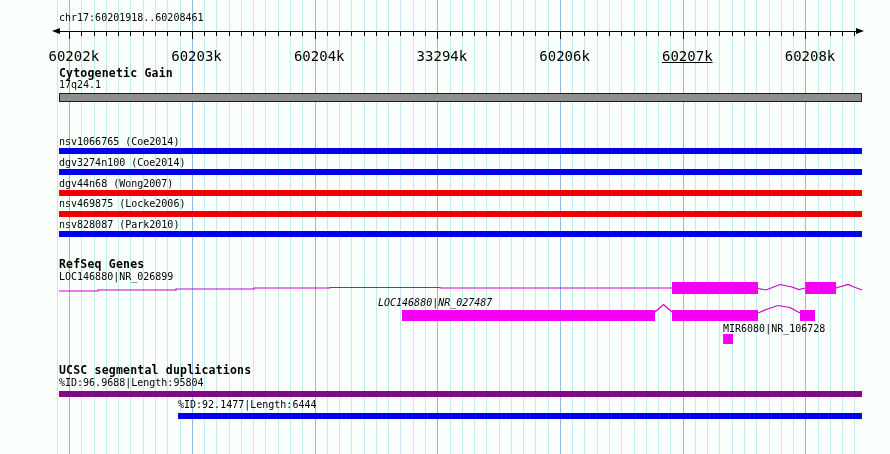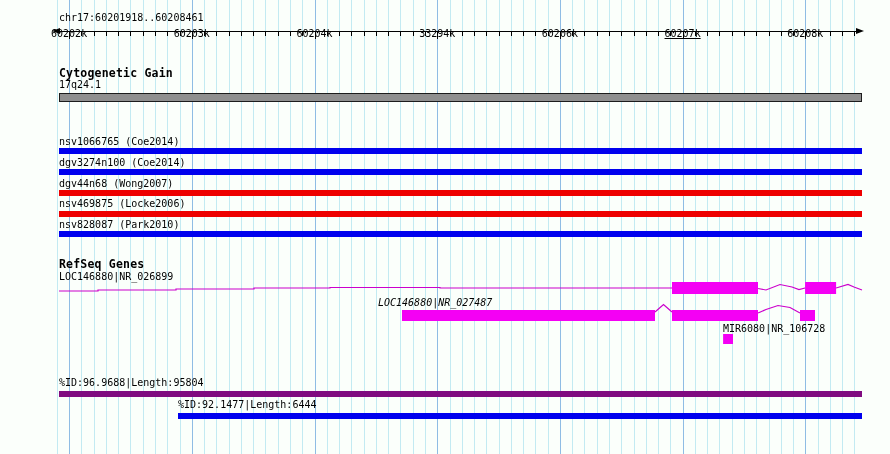--- a/index.html
+++ b/index.html
@@ -25,21 +25,21 @@
     font-weight:bold;
     letter-spacing:0.2px;
     white-space:nowrap;
     color:#000;
   }
   .gridline{position:absolute;top:0;height:454px;width:1px;}
   .gridline.minor{background:#C3EAF2;}
   .gridline.major{background:#8FBCE4;}
   .bar{position:absolute;height:6px;}
   .tick{position:absolute;width:1px;background:#000;top:31px;}
-  .ticklabel{position:absolute;top:28px;width:60px;text-align:center;font-size:10px;line-height:11px;}
+  .ticklabel{position:absolute;top:51px;width:60px;text-align:right;font-size:14px;line-height:11px;}
   #ruler-line{position:absolute;top:31px;height:1px;background:#000;}
   .arrow{position:absolute;width:0;height:0;top:28px;}
   .arrow.left{border-top:3.5px solid transparent;border-bottom:3.5px solid transparent;border-right:8px solid #000;}
   .arrow.right{border-top:3.5px solid transparent;border-bottom:3.5px solid transparent;border-left:8px solid #000;}
   #cyto-bar{position:absolute;top:93px;height:9px;box-sizing:border-box;border:1px solid #1C1C1C;}
   #glyph-svg{position:absolute;left:0;top:0;pointer-events:none;}
   #glyph-svg g{pointer-events:auto;}
 </style>
 </head>
 <body>
@@ -210,20 +210,21 @@
       <div class="bar" style="left: 59px; width: 803px; top: 211px; background: rgb(238, 0, 0);"></div>
       <div class="lbl" style="left: 59px; top: 219px;">nsv828087 (Park2010)</div>
       <div class="bar" style="left: 59px; width: 803px; top: 231px; background: rgb(0, 0, 238);"></div>
     </div>
 
   <div class="hdr" style="left:59px;top:258px;">RefSeq Genes</div>
   <div class="lbl" style="left:59px;top:271px;">LOC146880|NR_026899</div>
   <div class="lbl" style="left:378px;top:297px;font-style:italic;">LOC146880|NR_027487</div>
   <div class="lbl" style="left:723px;top:323px;">MIR6080|NR_106728</div>
 
+  <div class="hdr" style="left:59px;top:364px;">UCSC segmental duplications</div>
   <div class="lbl" style="left:59px;top:377px;">%ID:96.9688|Length:95804</div>
   <div class="lbl" style="left:178px;top:399px;">%ID:92.1477|Length:6444</div>
   <div id="segdup-bars">
       <div class="bar" style="left: 59px; width: 803px; top: 391px; background: rgb(128, 11, 128);"></div>
       <div class="bar" style="left: 178.027px; width: 683.973px; top: 413px; background: rgb(0, 0, 238);"></div>
     </div>
 
   <svg id="glyph-svg" width="890" height="454">
       <g>
         <polyline points="59.0,291.0 98.0,291.0 98.0,290.0 176.0,290.0 176.0,289.0 254.0,289.0 254.0,288.0 330.0,288.0 330.0,287.5 440.0,287.5 440.0,288.0 672.0,288.0" fill="none" stroke="#CC00CC" stroke-width="1.2"></polyline>

